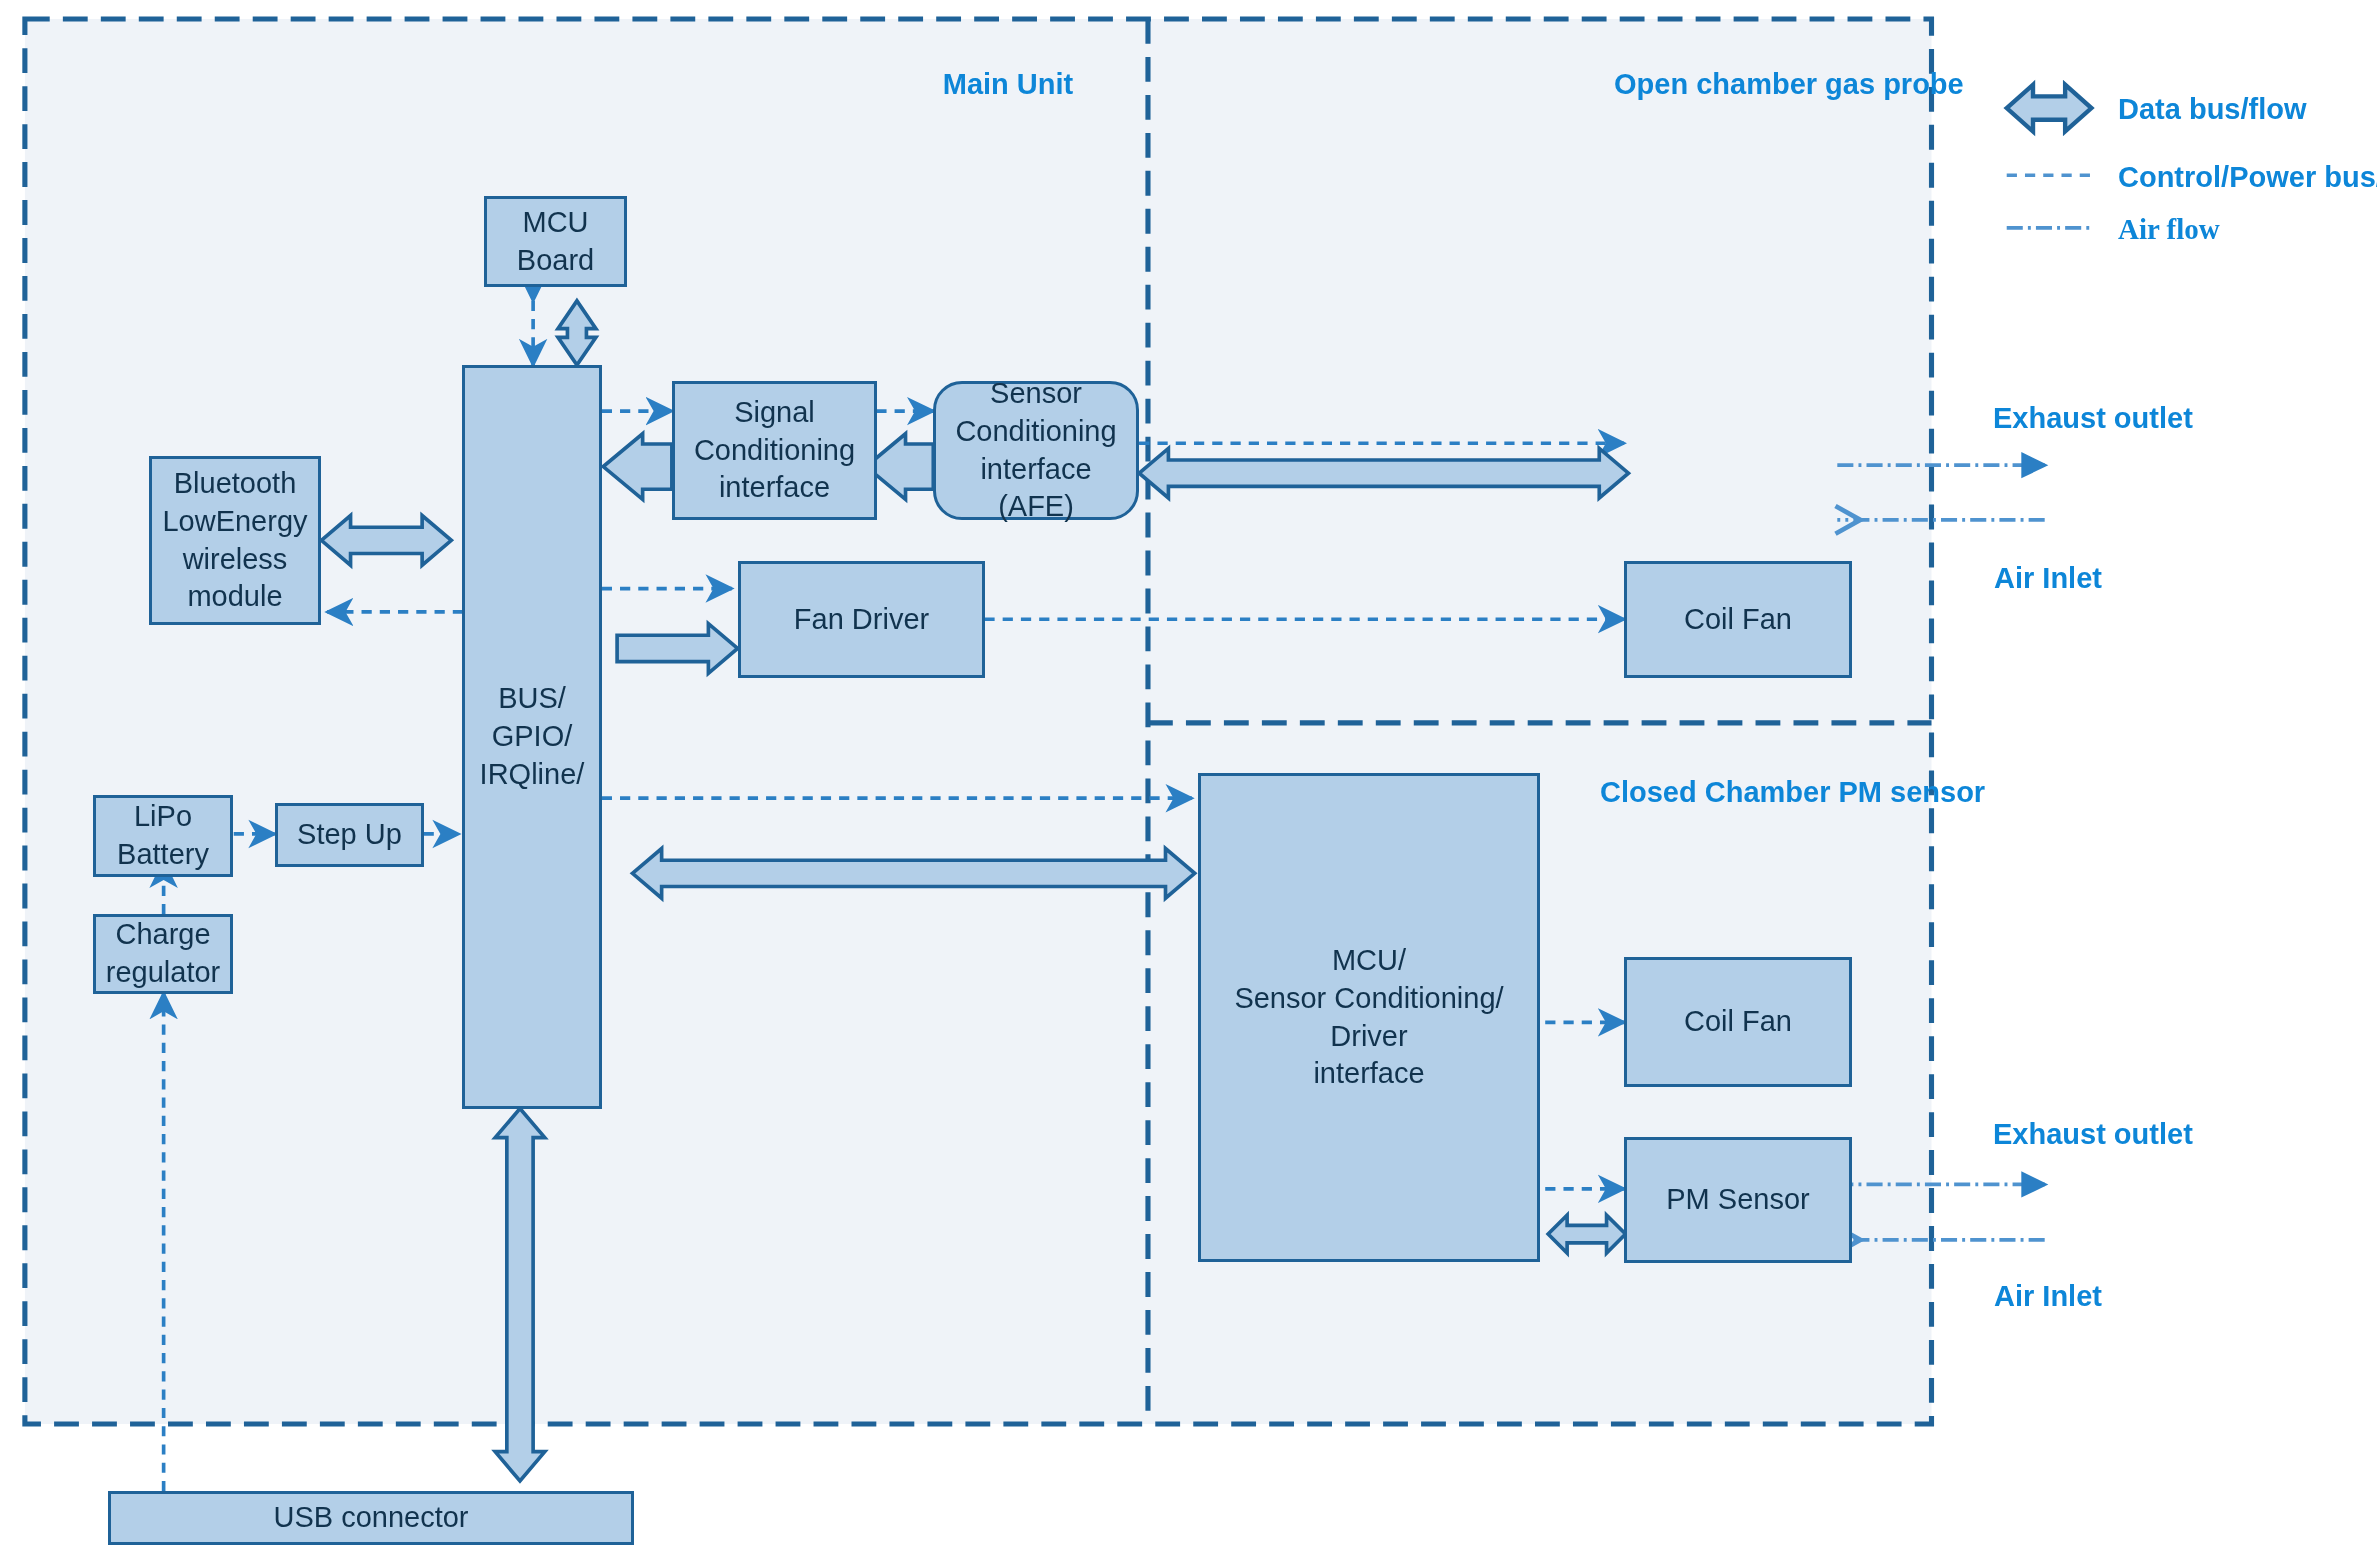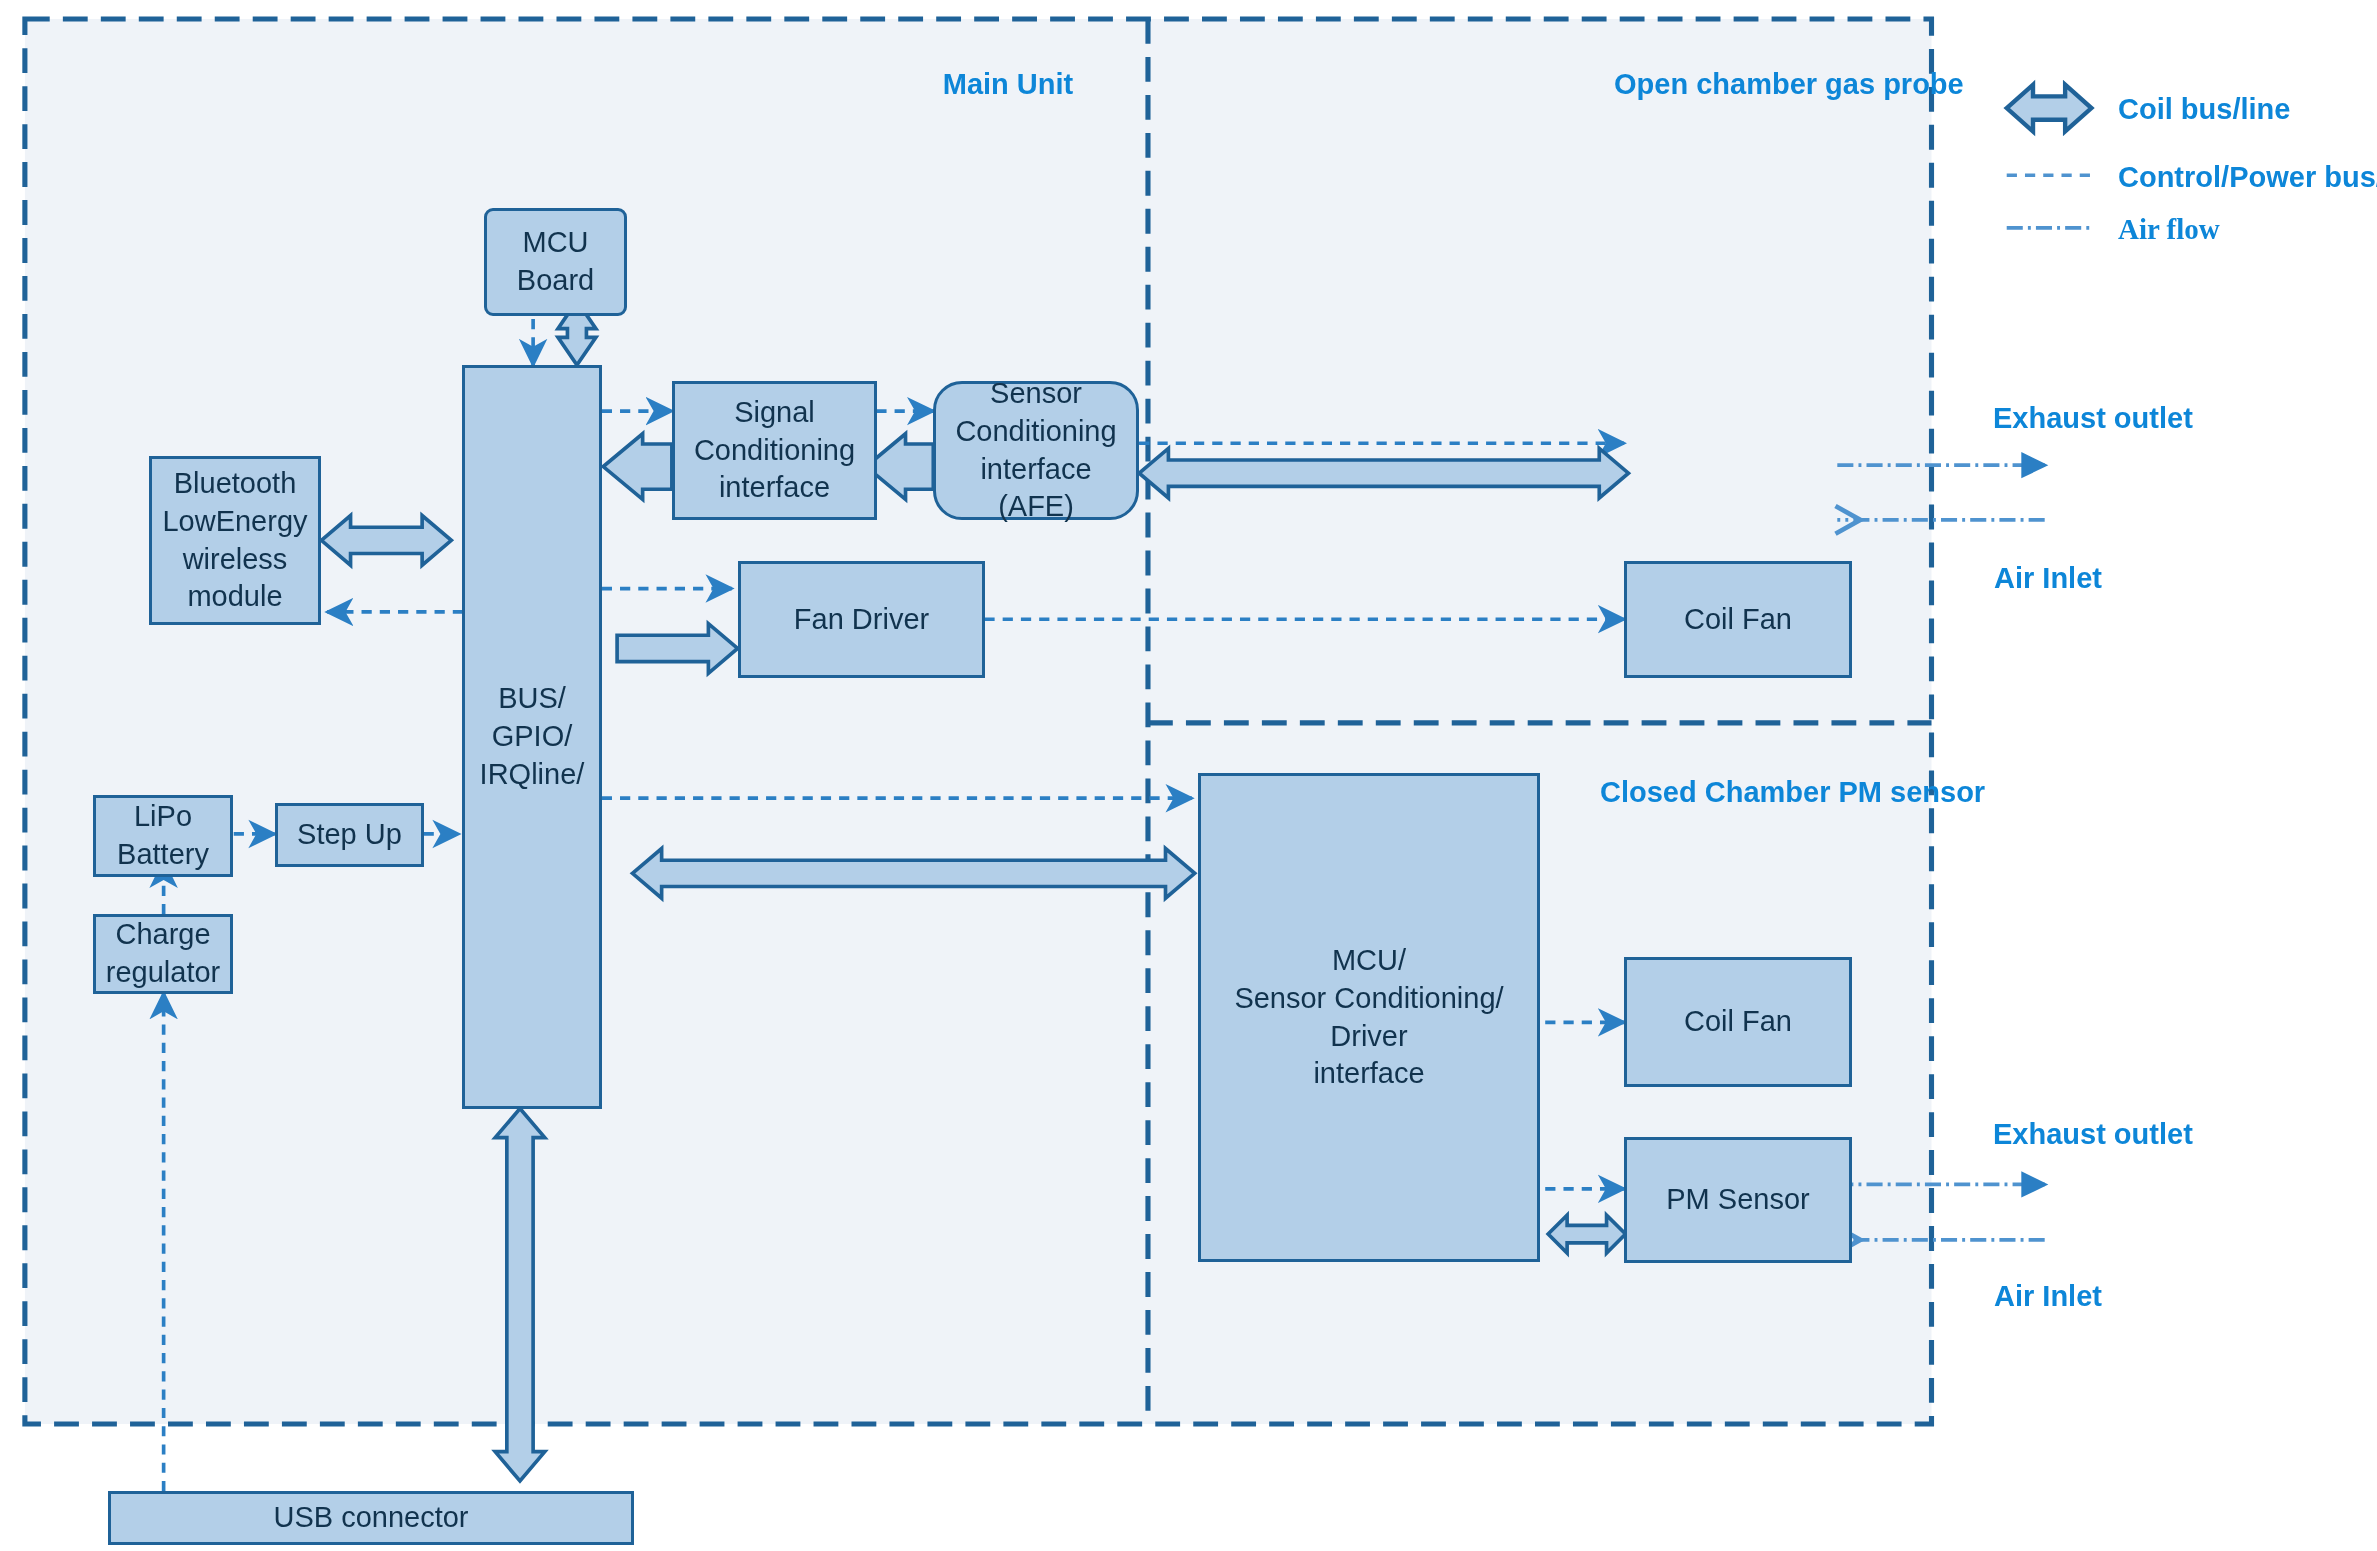--- a/index.html
+++ b/index.html
@@ -175,21 +175,21 @@
     </g>
     <g>
       <line x1="2748" y1="312" x2="2864" y2="312" stroke="#4f93cf" stroke-width="5" stroke-dasharray="22 7 4 7"></line>
     </g>
   </svg>
 
   <div class="reglabel" style="left:1008px;top:68px;transform:translateX(-50%);">Main Unit</div>
   <div class="reglabel" style="left:1614px;top:68px;">Open chamber gas probe</div>
   <div class="reglabel" style="left:1600px;top:776px;">Closed Chamber PM sensor</div>
 
-  <div class="blk" style="left:484px;top:208px;width:143px;height:108px;border-radius:9px;">
+  <div class="blk" style="left:484px;top:196px;width:143px;height:91px;">
     <span>MCU<br>Board</span>
   </div>
 
   <div class="blk" style="left:462px;top:365px;width:140px;height:744px;">
     <span>BUS/<br>GPIO/<br>IRQline/</span>
   </div>
 
   <div class="blk" style="left:149px;top:456px;width:172px;height:169px;">
     <span>Bluetooth<br>LowEnergy<br>wireless<br>module</span>
   </div>
@@ -237,18 +237,18 @@
 
   <div class="blk" style="left:1624px;top:1137px;width:228px;height:126px;">
     <span>PM Sensor</span>
   </div>
 
   <div class="reglabel" style="left:1993px;top:402px;">Exhaust outlet</div>
   <div class="reglabel" style="left:1994px;top:562px;">Air Inlet</div>
   <div class="reglabel" style="left:1993px;top:1118px;">Exhaust outlet</div>
   <div class="reglabel" style="left:1994px;top:1280px;">Air Inlet</div>
 
-  <div class="legendlabel" style="left:2118px;top:93px;">Coil bus/line</div>
+  <div class="legendlabel" style="left:2118px;top:93px;">Data bus/flow</div>
   <div class="legendlabel" style="left:2118px;top:161px;">Control/Power bus/line</div>
   <div class="legendlabel" style="left:2118px;top:213px;font-family:Liberation Serif, serif;">Air flow</div>
 
 </div>
 
 
 </body></html>

